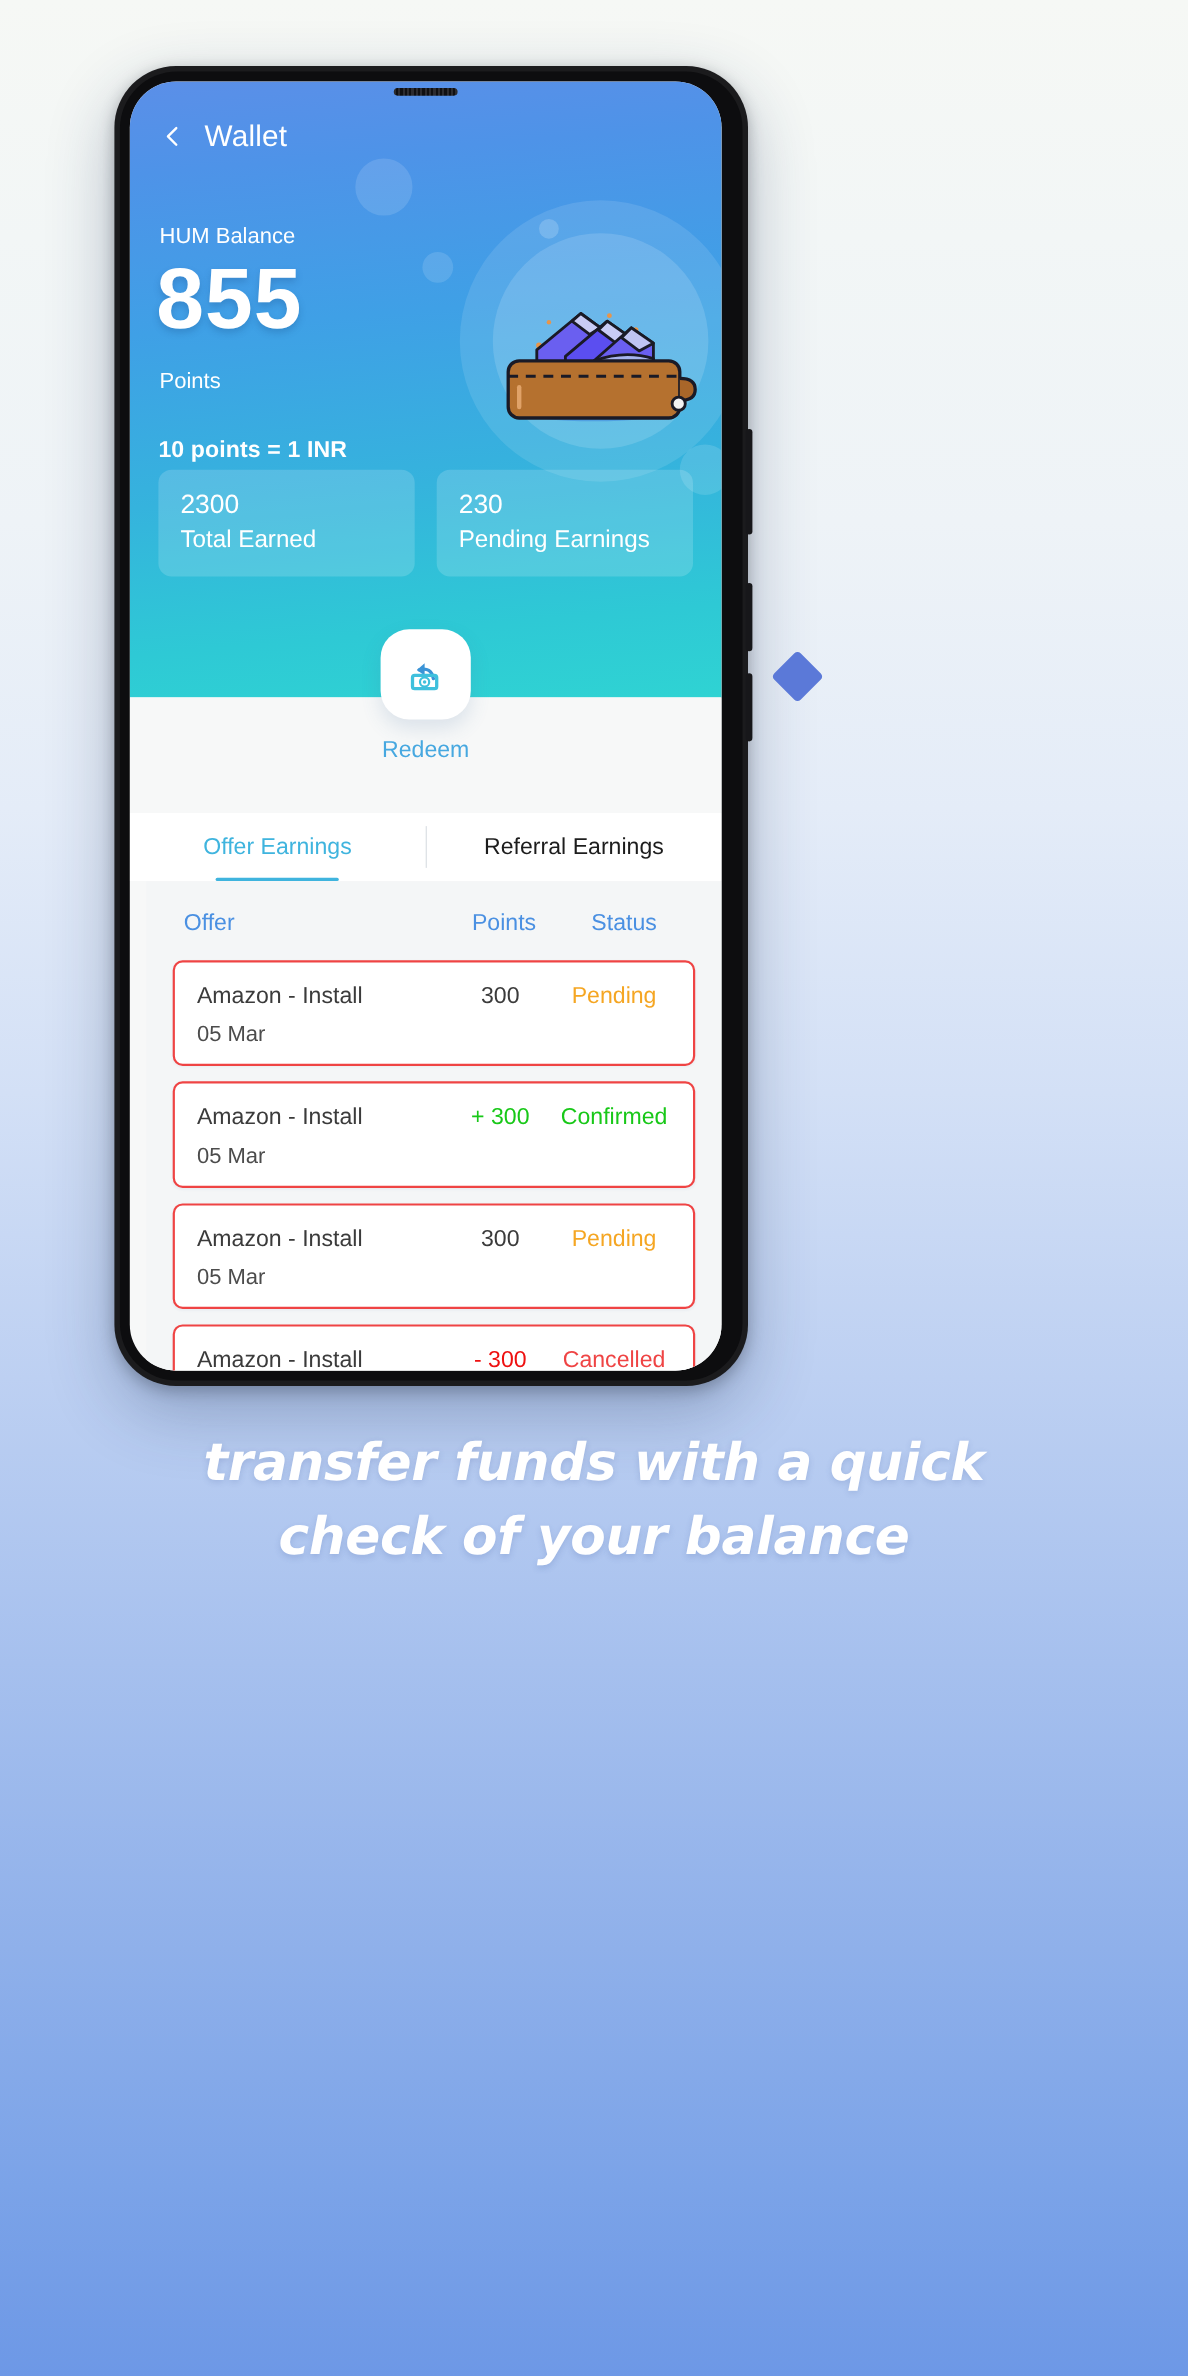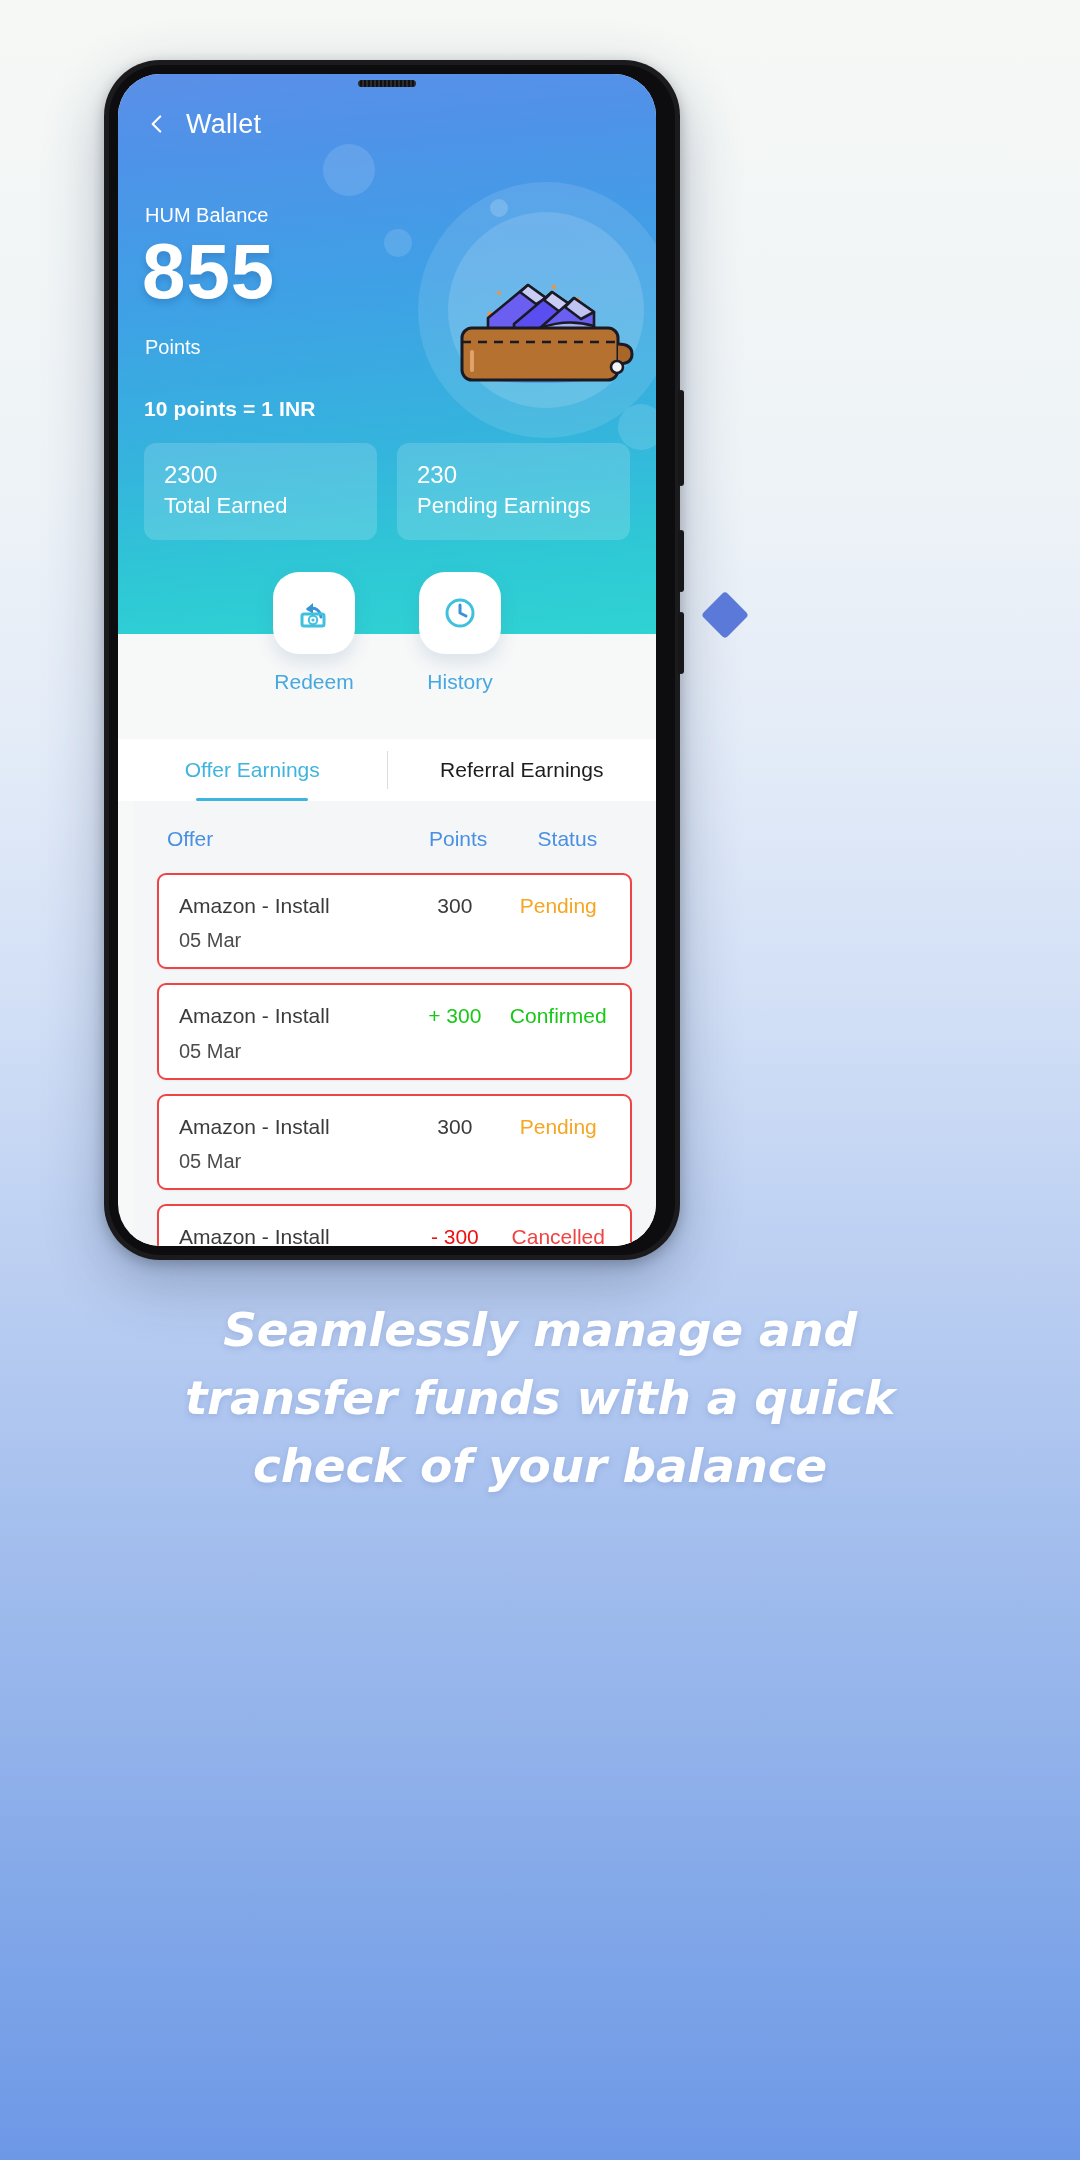--- a/index.html
+++ b/index.html
@@ -70,21 +70,21 @@
     color:#fff; font-size:78px; font-weight:800; letter-spacing:1px; line-height:1;
     text-shadow:0 4px 7px rgba(25,75,130,.26);
   }
   #bal-unit{ position:absolute; left:27px; top:262px; color:#fff; font-size:20px; }
   #rate{ position:absolute; left:26px; top:323px; color:#fff; font-size:21px; font-weight:700; letter-spacing:.1px; }
 
   
   #wallet-illustration{ position:absolute; left:318px; top:112px; width:200px; height:200px; }
 
   
-  #stats{ position:absolute; left:26px; top:369px; width:486px; display:flex; gap:20px; }
+  #stats{ position:absolute; left:26px; top:353px; width:486px; display:flex; gap:20px; }
   .stat-card{
     flex:1; background:rgba(255,255,255,.16); border-radius:12px;
     padding:17px 20px 19px 20px;
   }
   .stat-value{ color:#fff; font-size:24px; font-weight:400; line-height:1.25; }
   .stat-label{ color:#fff; font-size:22px; font-weight:400; line-height:1.3; margin-top:2px; }
 
   
   #actions-wrap{ position:relative; background:#f7f8f8; height:105px; }
   #actions{
@@ -229,29 +229,20 @@
               <path d="M19 10 L12 16 L19 21 Z" fill="#3a93d6"></path>
               <rect x="8" y="21" width="22" height="12" rx="2" stroke="#3fc0dd" stroke-width="3" fill="none"></rect>
               <ellipse cx="19" cy="27" rx="4.2" ry="4.2" fill="#fff" stroke="#3fc0dd" stroke-width="2"></ellipse>
               <circle cx="19" cy="27" r="1.6" fill="#3fc0dd"></circle>
             </svg>
           </div>
           <div class="action-label">Redeem</div>
         </div>
 
 
-        <div class="action">
-          <div class="action-tile">
-            <svg width="40" height="40" viewBox="0 0 40 40" fill="none">
-              <circle cx="20" cy="20" r="13" stroke="#3fc0dd" stroke-width="3" fill="none"></circle>
-              <path d="M20 12 L20 20 L26 23" stroke="#3a93d6" stroke-width="3" stroke-linecap="round" stroke-linejoin="round" fill="none"></path>
-            </svg>
-          </div>
-          <div class="action-label">History</div>
-        </div>
 
       </div>
     </div>
 
     <div id="tabs">
       <div class="tab active">Offer Earnings</div>
       <div id="tab-div"></div>
       <div class="tab inactive">Referral Earnings</div>
     </div>
 
@@ -294,16 +285,15 @@
             <div class="row-status" style="color: #ef4444;">Cancelled</div>
           </div>
         </div>
     </div>
   </div>
 </div>
 
 <div id="deco-diamond"></div>
 
 <div id="caption">
-  <div>Seamlessly manage and</div>
   <div>transfer funds with a quick</div>
   <div>check of your balance</div>
 </div>
 
 </body></html>

